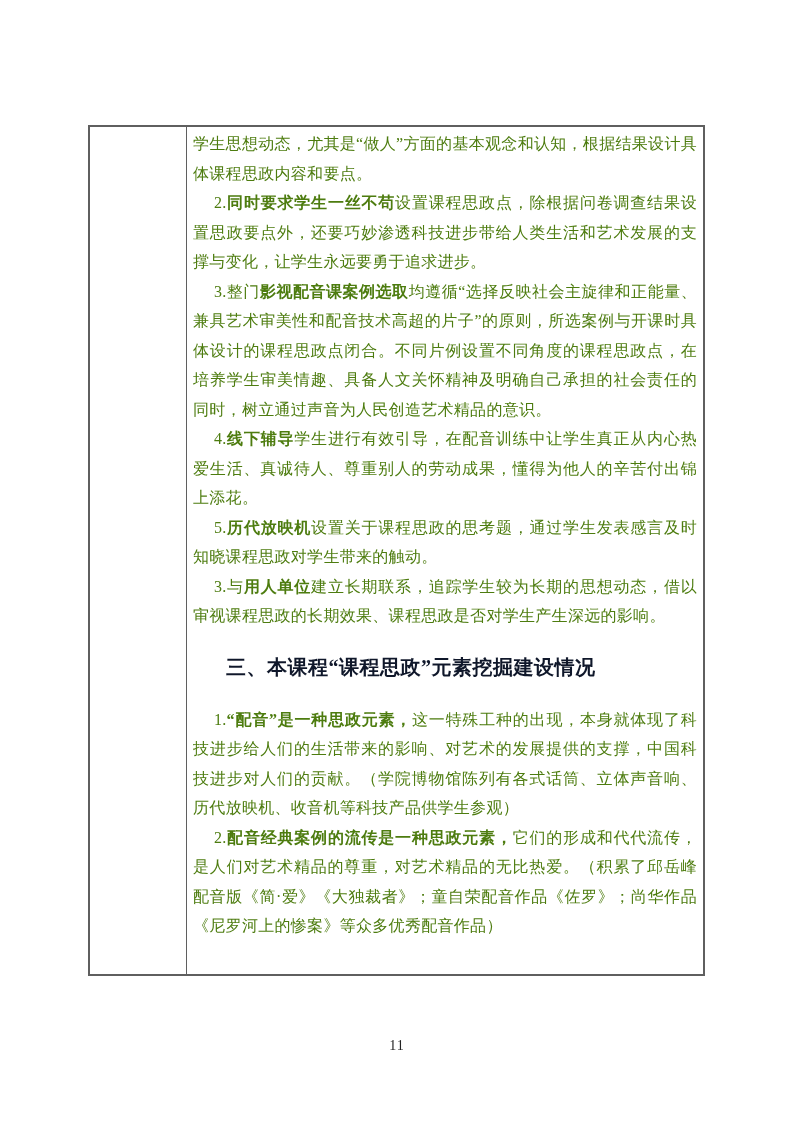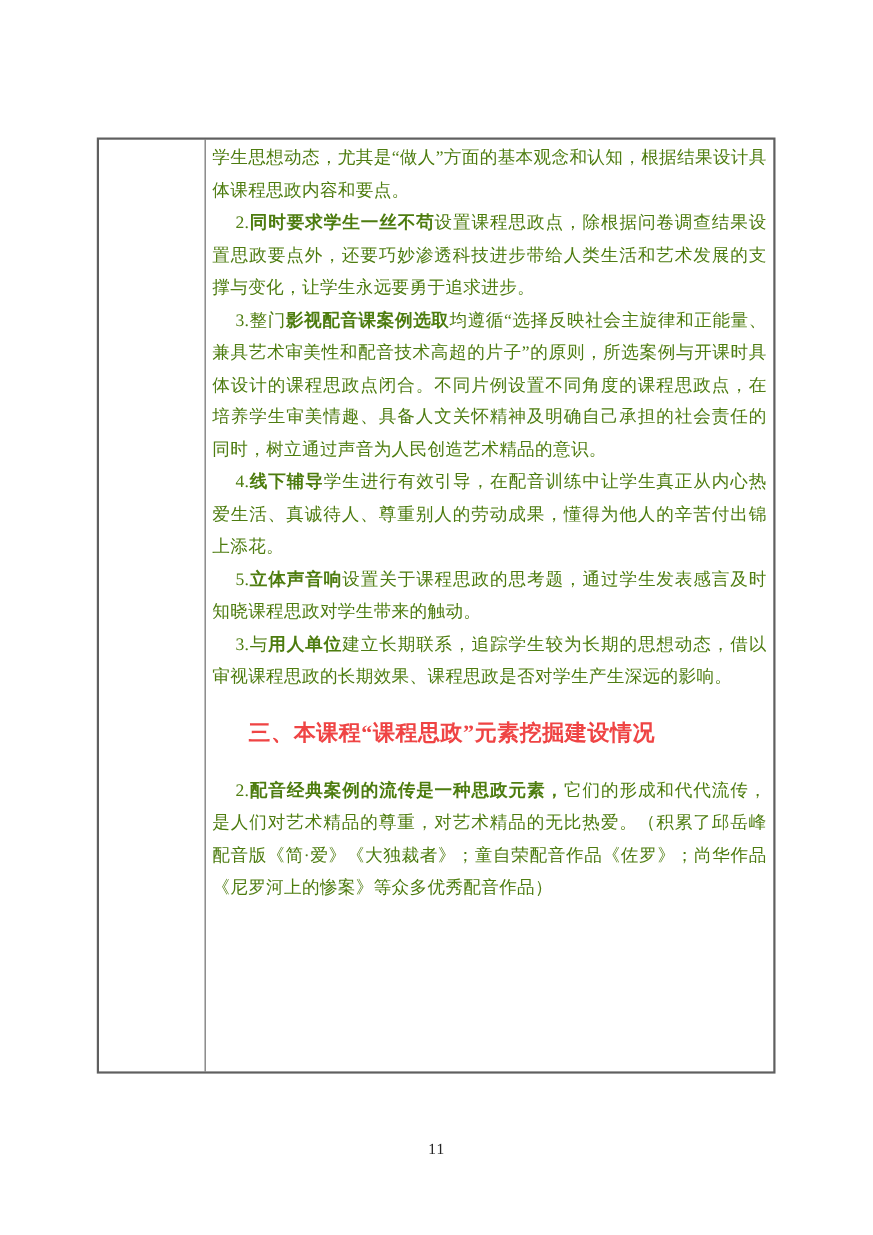--- a/index.html
+++ b/index.html
@@ -53,21 +53,21 @@
   }
   .para .bold {
     font-weight: 700;
   }
   .heading {
     margin: 17px 0 19px 0;
     padding-left: 33px;
     font-size: 20px;
     line-height: 38px;
     font-weight: 700;
-    color: #ef4444;
+    color: #0f172a;
     letter-spacing: 0.5px;
     text-indent: 0;
     text-align: left;
   }
   .page-number {
     position: absolute;
     left: 0;
     top: 1038px;
     width: 100%;
     text-align: center;
@@ -82,23 +82,24 @@
 <div class="page">
 
   <div class="doc-table">
     <div class="cell-left"></div>
     <div class="cell-right">
       <div>
           <p class="para no-indent"><span>学生思想动态，尤其是“做人”方面的基本观念和认知，根据结果设计具体课程思政内容和要点。</span></p>
           <p class="para"><span>2.</span><span class="bold">同时要求学生一丝不苟</span><span>设置课程思政点，除根据问卷调查结果设置思政要点外，还要巧妙渗透科技进步带给人类生活和艺术发展的支撑与变化，让学生永远要勇于追求进步。</span></p>
           <p class="para"><span>3.整门</span><span class="bold">影视配音课案例选取</span><span>均遵循“选择反映社会主旋律和正能量、兼具艺术审美性和配音技术高超的片子”的原则，所选案例与开课时具体设计的课程思政点闭合。不同片例设置不同角度的课程思政点，在培养学生审美情趣、具备人文关怀精神及明确自己承担的社会责任的同时，树立通过声音为人民创造艺术精品的意识。</span></p>
           <p class="para"><span>4.</span><span class="bold">线下辅导</span><span>学生进行有效引导，在配音训练中让学生真正从内心热爱生活、真诚待人、尊重别人的劳动成果，懂得为他人的辛苦付出锦上添花。</span></p>
-          <p class="para"><span>5.</span><span class="bold">立体声音响</span><span>设置关于课程思政的思考题，通过学生发表感言及时知晓课程思政对学生带来的触动。</span></p>
+          <p class="para"><span>5.</span><span class="bold">历代放映机</span><span>设置关于课程思政的思考题，通过学生发表感言及时知晓课程思政对学生带来的触动。</span></p>
           <p class="para"><span>3.与</span><span class="bold">用人单位</span><span>建立长期联系，追踪学生较为长期的思想动态，借以审视课程思政的长期效果、课程思政是否对学生产生深远的影响。</span></p>
           <p class="heading"><span class="bold">三、本课程“课程思政”元素挖掘建设情况</span></p>
+          <p class="para"><span>1.</span><span class="bold">“配音”是一种思政元素，</span><span>这一特殊工种的出现，本身就体现了科技进步给人们的生活带来的影响、对艺术的发展提供的支撑，中国科技进步对人们的贡献。（学院博物馆陈列有各式话筒、立体声音响、历代放映机、收音机等科技产品供学生参观）</span></p>
           <p class="para"><span>2.</span><span class="bold">配音经典案例的流传是一种思政元素，</span><span>它们的形成和代代流传，是人们对艺术精品的尊重，对艺术精品的无比热爱。（积累了邱岳峰配音版《简·爱》《大独裁者》；童自荣配音作品《佐罗》；尚华作品《尼罗河上的惨案》等众多优秀配音作品）</span></p>
         </div>
     </div>
   </div>
 
   <div class="page-number">11</div>
 
 </div>
 
 </body></html>

